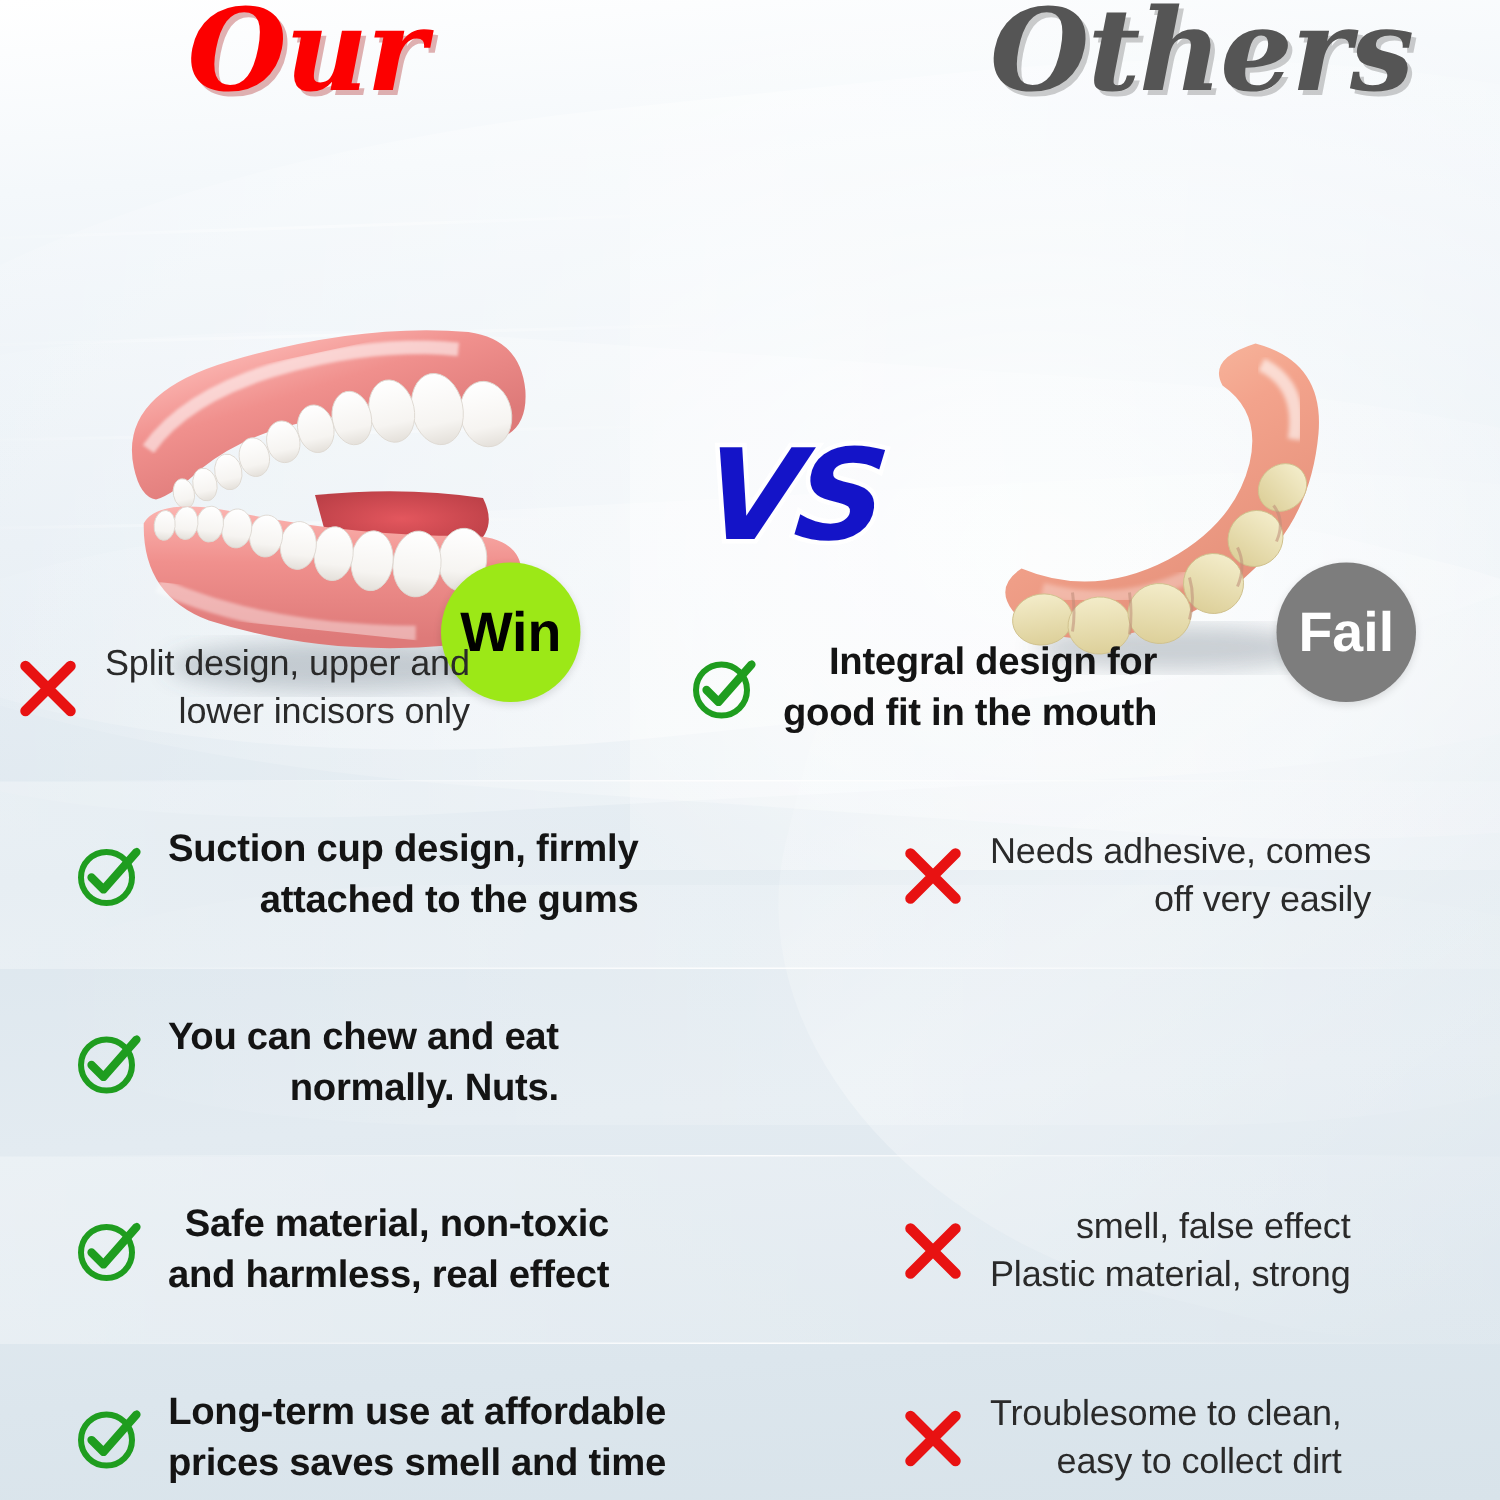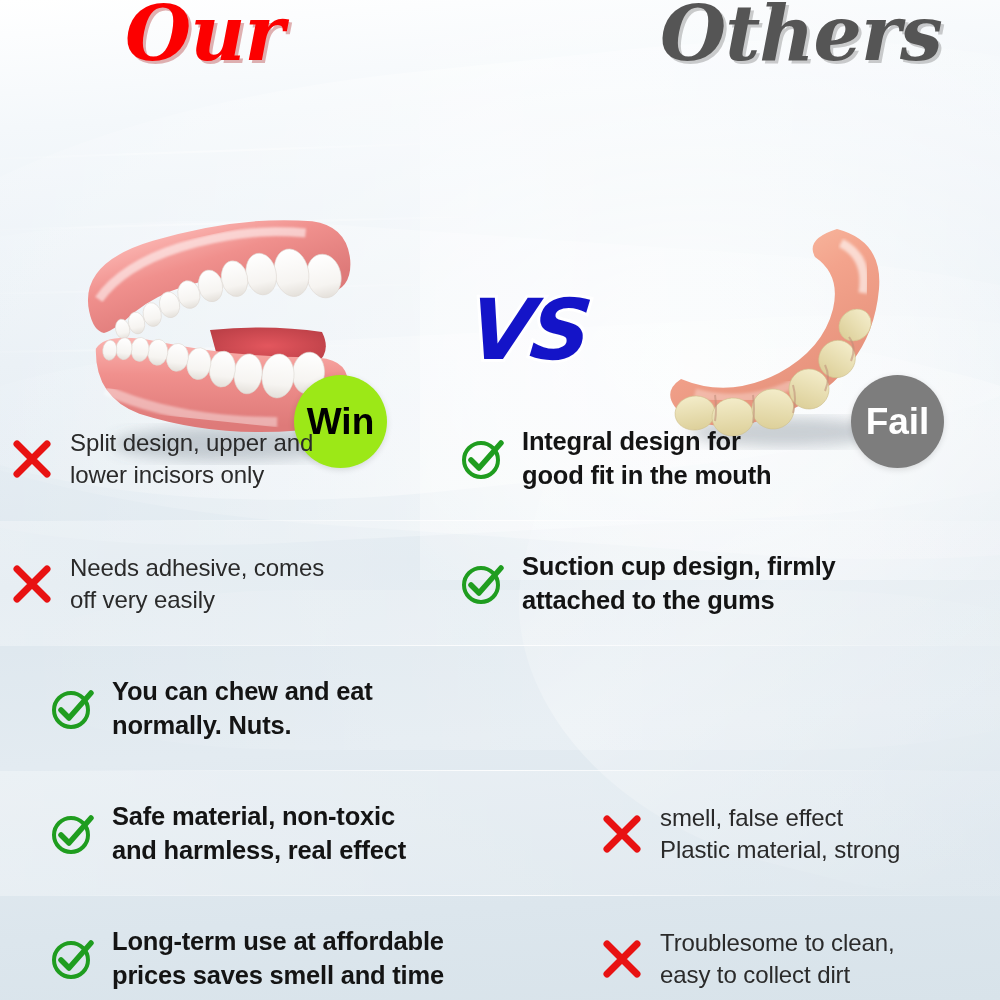--- a/index.html
+++ b/index.html
@@ -5,20 +5,21 @@
   html,body{margin:0;padding:0;}
   body{
     width:1000px;height:1000px;overflow:hidden;
     font-family:"Liberation Sans", sans-serif;
     background:#dbe5ec;
   }
   .page{
     position:relative;width:1000px;height:1000px;overflow:hidden;
     background:
       linear-gradient(176deg,#ffffff 0%,#f4f8fb 12%,#e6eef4 34%,#dde7ee 55%,#e3ebf1 72%,#dce6ed 88%,#d8e3ea 100%);
+    text-align: right;
   }
   
   .swoosh{position:absolute;pointer-events:none;}
   .sw1{left:-160px;top:60px;width:1400px;height:420px;
     background:linear-gradient(100deg,rgba(255,255,255,0) 0%,rgba(255,255,255,.75) 45%,rgba(255,255,255,0) 100%);
     border-radius:50%/60%;transform:rotate(-6deg);opacity:.55;}
   .sw2{left:-200px;top:240px;width:1500px;height:300px;
     background:linear-gradient(80deg,rgba(255,255,255,0) 0%,rgba(255,255,255,.6) 50%,rgba(255,255,255,0) 100%);
     border-radius:50%/70%;transform:rotate(4deg);opacity:.5;}
   .sw3{left:420px;top:-120px;width:900px;height:700px;
@@ -236,39 +237,39 @@
         </svg>
         <div class="txt-pro">
           <span class="ln">Integral design for</span>
           <span class="ln">good fit in the mouth</span>
         </div>
       </div>
       <div class="sep"></div>
     </div>
 
     <div class="row alt">
+      <div class="col col-pro">
+        <svg class="mark mark-check" viewBox="0 0 46 46">
+          <circle cx="21" cy="24" r="17" fill="none" stroke="#1f9d1f" stroke-width="4"></circle>
+          <path d="M11 24 L19 32 L41 7" fill="none" stroke="#1f9d1f" stroke-width="5.5" stroke-linecap="round" stroke-linejoin="round"></path>
+        </svg>
+        <div class="txt-pro">
+          <span class="ln">Suction cup design, firmly</span>
+          <span class="ln">attached to the gums</span>
+        </div>
+      </div>
       <div class="col col-con">
         <svg class="mark mark-x" viewBox="0 0 44 44">
           <path d="M7 7 L37 37 M37 7 L7 37" stroke="#e81212" stroke-width="7" stroke-linecap="round"></path>
         </svg>
         <div class="txt-con">
           <span class="ln">Needs adhesive, comes</span>
           <span class="ln">off very easily</span>
         </div>
       </div>
-      <div class="col col-pro">
-        <svg class="mark mark-check" viewBox="0 0 46 46">
-          <circle cx="21" cy="24" r="17" fill="none" stroke="#1f9d1f" stroke-width="4"></circle>
-          <path d="M11 24 L19 32 L41 7" fill="none" stroke="#1f9d1f" stroke-width="5.5" stroke-linecap="round" stroke-linejoin="round"></path>
-        </svg>
-        <div class="txt-pro">
-          <span class="ln">Suction cup design, firmly</span>
-          <span class="ln">attached to the gums</span>
-        </div>
-      </div>
       <div class="sep"></div>
     </div>
 
     <div class="row">
       <div class="col col-pro">
         <svg class="mark mark-check" viewBox="0 0 46 46">
           <circle cx="21" cy="24" r="17" fill="none" stroke="#1f9d1f" stroke-width="4"></circle>
           <path d="M11 24 L19 32 L41 7" fill="none" stroke="#1f9d1f" stroke-width="5.5" stroke-linecap="round" stroke-linejoin="round"></path>
         </svg>
         <div class="txt-pro">

